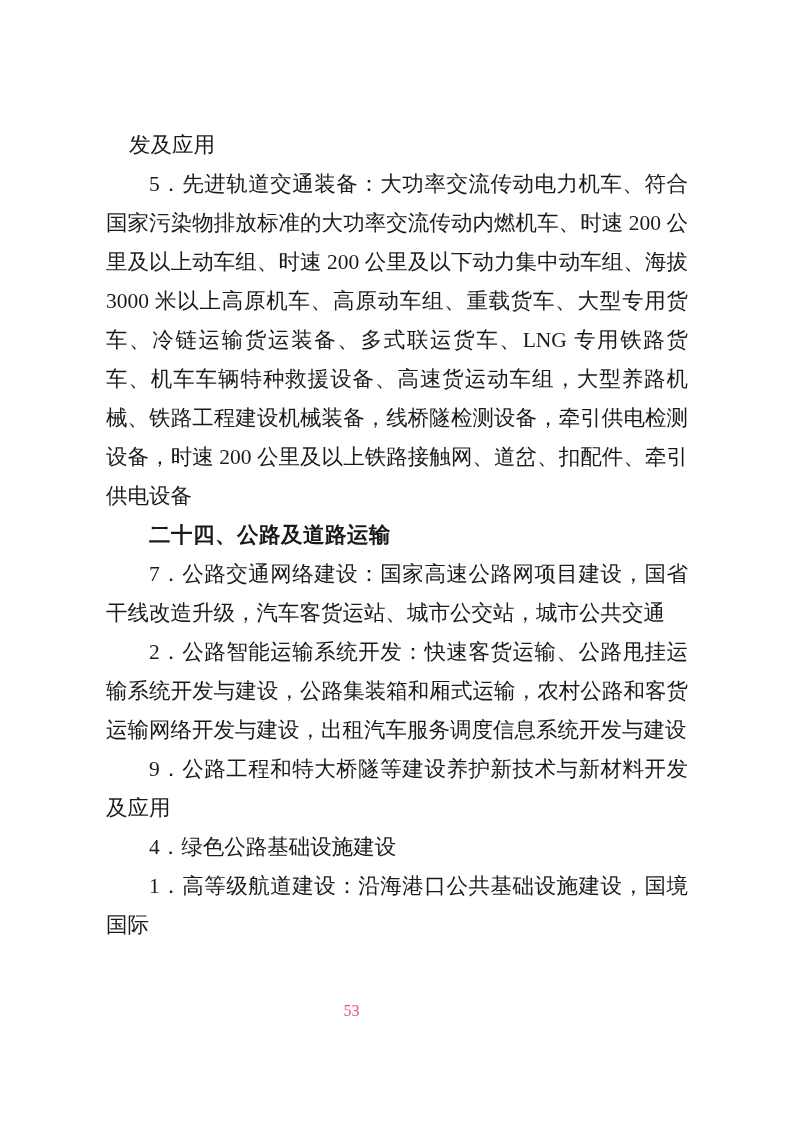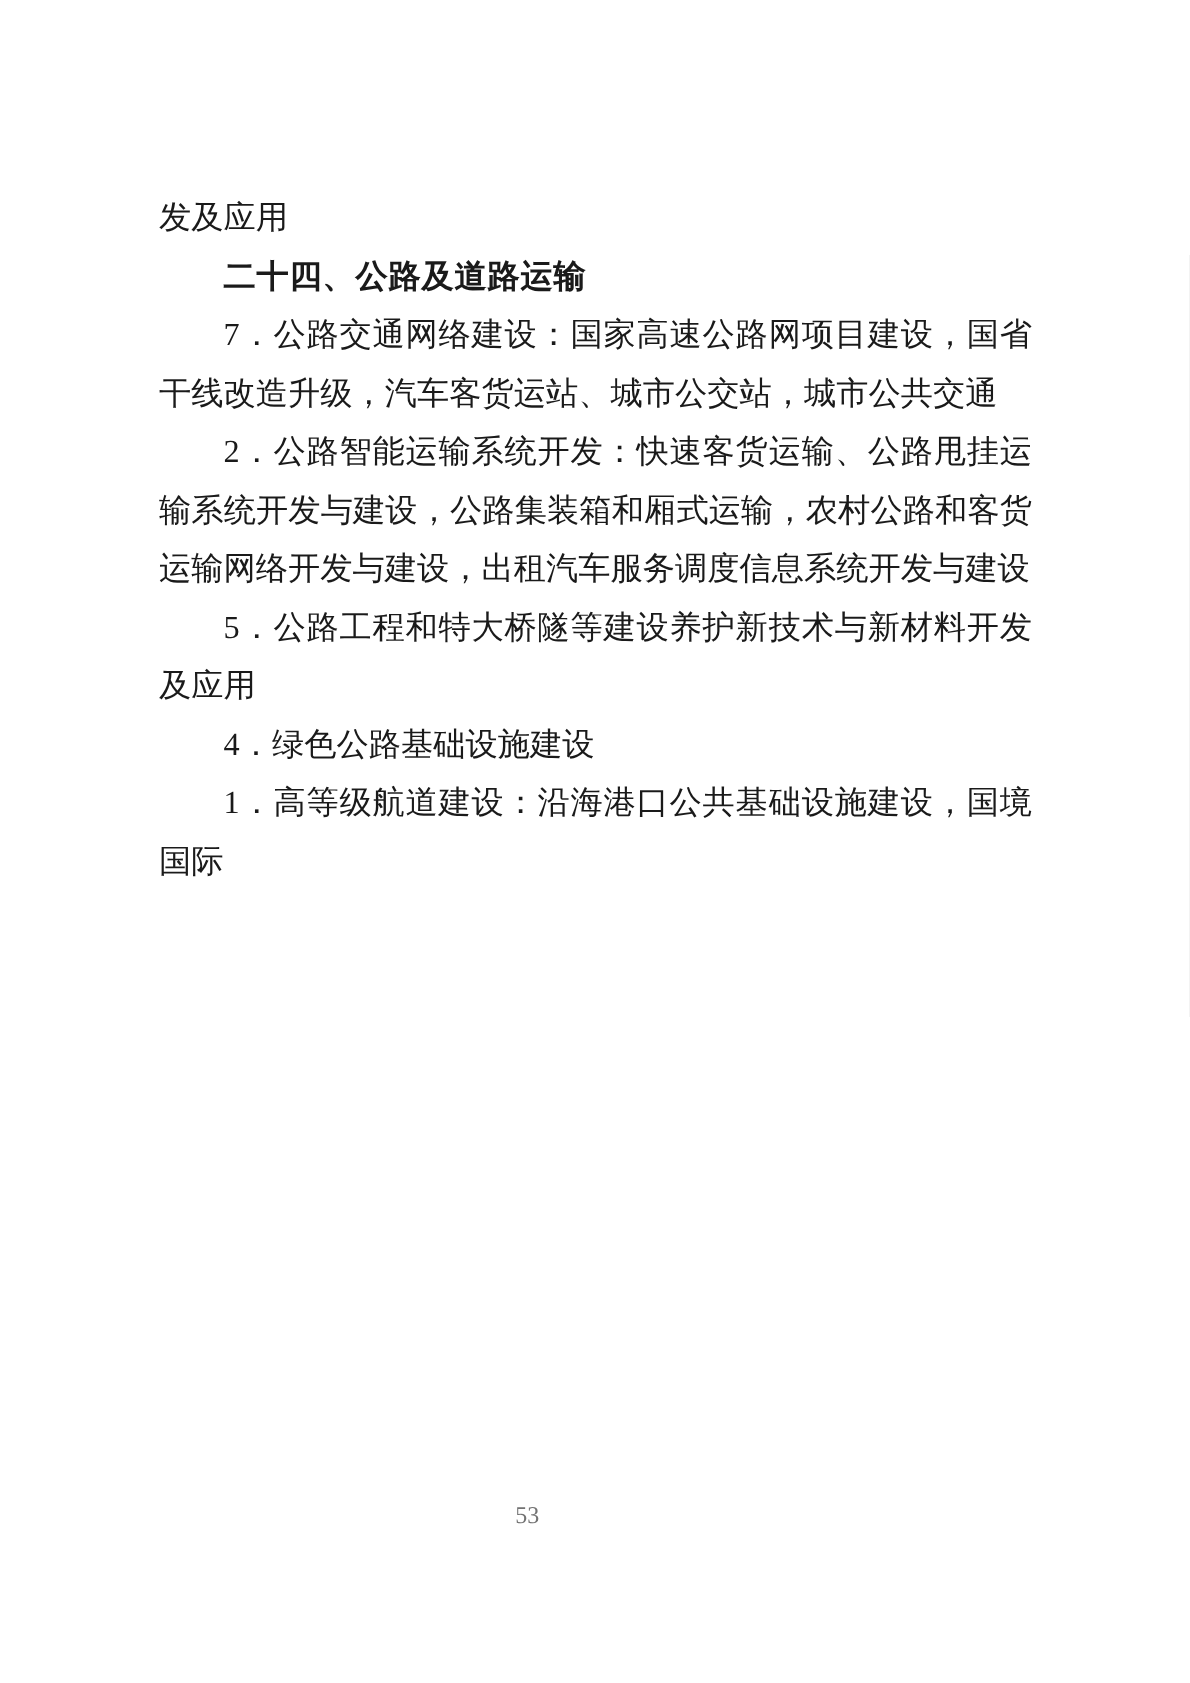--- a/index.html
+++ b/index.html
@@ -19,49 +19,50 @@
     position: absolute;
     left: 106px; top: 126px;
     width: 582px;
     font-size: 21.5px;
     line-height: 39px;
     text-align: justify;
     text-align-last: left;
     color: #1a1a1a;
   }
   .para { text-align: justify; text-align-last: left; }
-  .para.cont { text-indent: 0; }
+  .para.cont { text-indent: 0; margin-left: 23px; }
   .para.item { text-indent: 2em; }
   .heading {
     font-family: "Liberation Sans", "DejaVu Sans", sans-serif;
     font-weight: bold;
     font-size: 21.5px;
     line-height: 39px;
     text-indent: 2em;
     text-align: center;
     letter-spacing: 0.5px;
   }
   .footer {
     position: absolute;
     top: 1001px; left: 0;
     width: 703px;
     text-align: center;
     font-family: "Liberation Serif", "DejaVu Serif", serif;
     font-size: 16px;
     line-height: 20px;
-    color: #737373;
+    color: #ec4899;
   }
 </style>
 </head>
 <body>
 
 <div class="doc-page">
   <div class="text-block">
     <p class="para cont">发及应用</p>
+    <p class="para item">5．先进轨道交通装备：大功率交流传动电力机车、符合国家污染物排放标准的大功率交流传动内燃机车、时速 200 公里及以上动车组、时速 200 公里及以下动力集中动车组、海拔 3000 米以上高原机车、高原动车组、重载货车、大型专用货车、冷链运输货运装备、多式联运货车、LNG 专用铁路货车、机车车辆特种救援设备、高速货运动车组，大型养路机械、铁路工程建设机械装备，线桥隧检测设备，牵引供电检测设备，时速 200 公里及以上铁路接触网、道岔、扣配件、牵引供电设备</p>
     <h2 class="heading">二十四、公路及道路运输</h2>
     <p class="para item">7．公路交通网络建设：国家高速公路网项目建设，国省干线改造升级，汽车客货运站、城市公交站，城市公共交通</p>
     <p class="para item">2．公路智能运输系统开发：快速客货运输、公路甩挂运输系统开发与建设，公路集装箱和厢式运输，农村公路和客货运输网络开发与建设，出租汽车服务调度信息系统开发与建设</p>
-    <p class="para item">5．公路工程和特大桥隧等建设养护新技术与新材料开发及应用</p>
+    <p class="para item">9．公路工程和特大桥隧等建设养护新技术与新材料开发及应用</p>
     <p class="para item">4．绿色公路基础设施建设</p>
     <p class="para item">1．高等级航道建设：沿海港口公共基础设施建设，国境国际</p>
   </div>
   <div class="footer">53</div>
 </div>
 
 </body></html>

